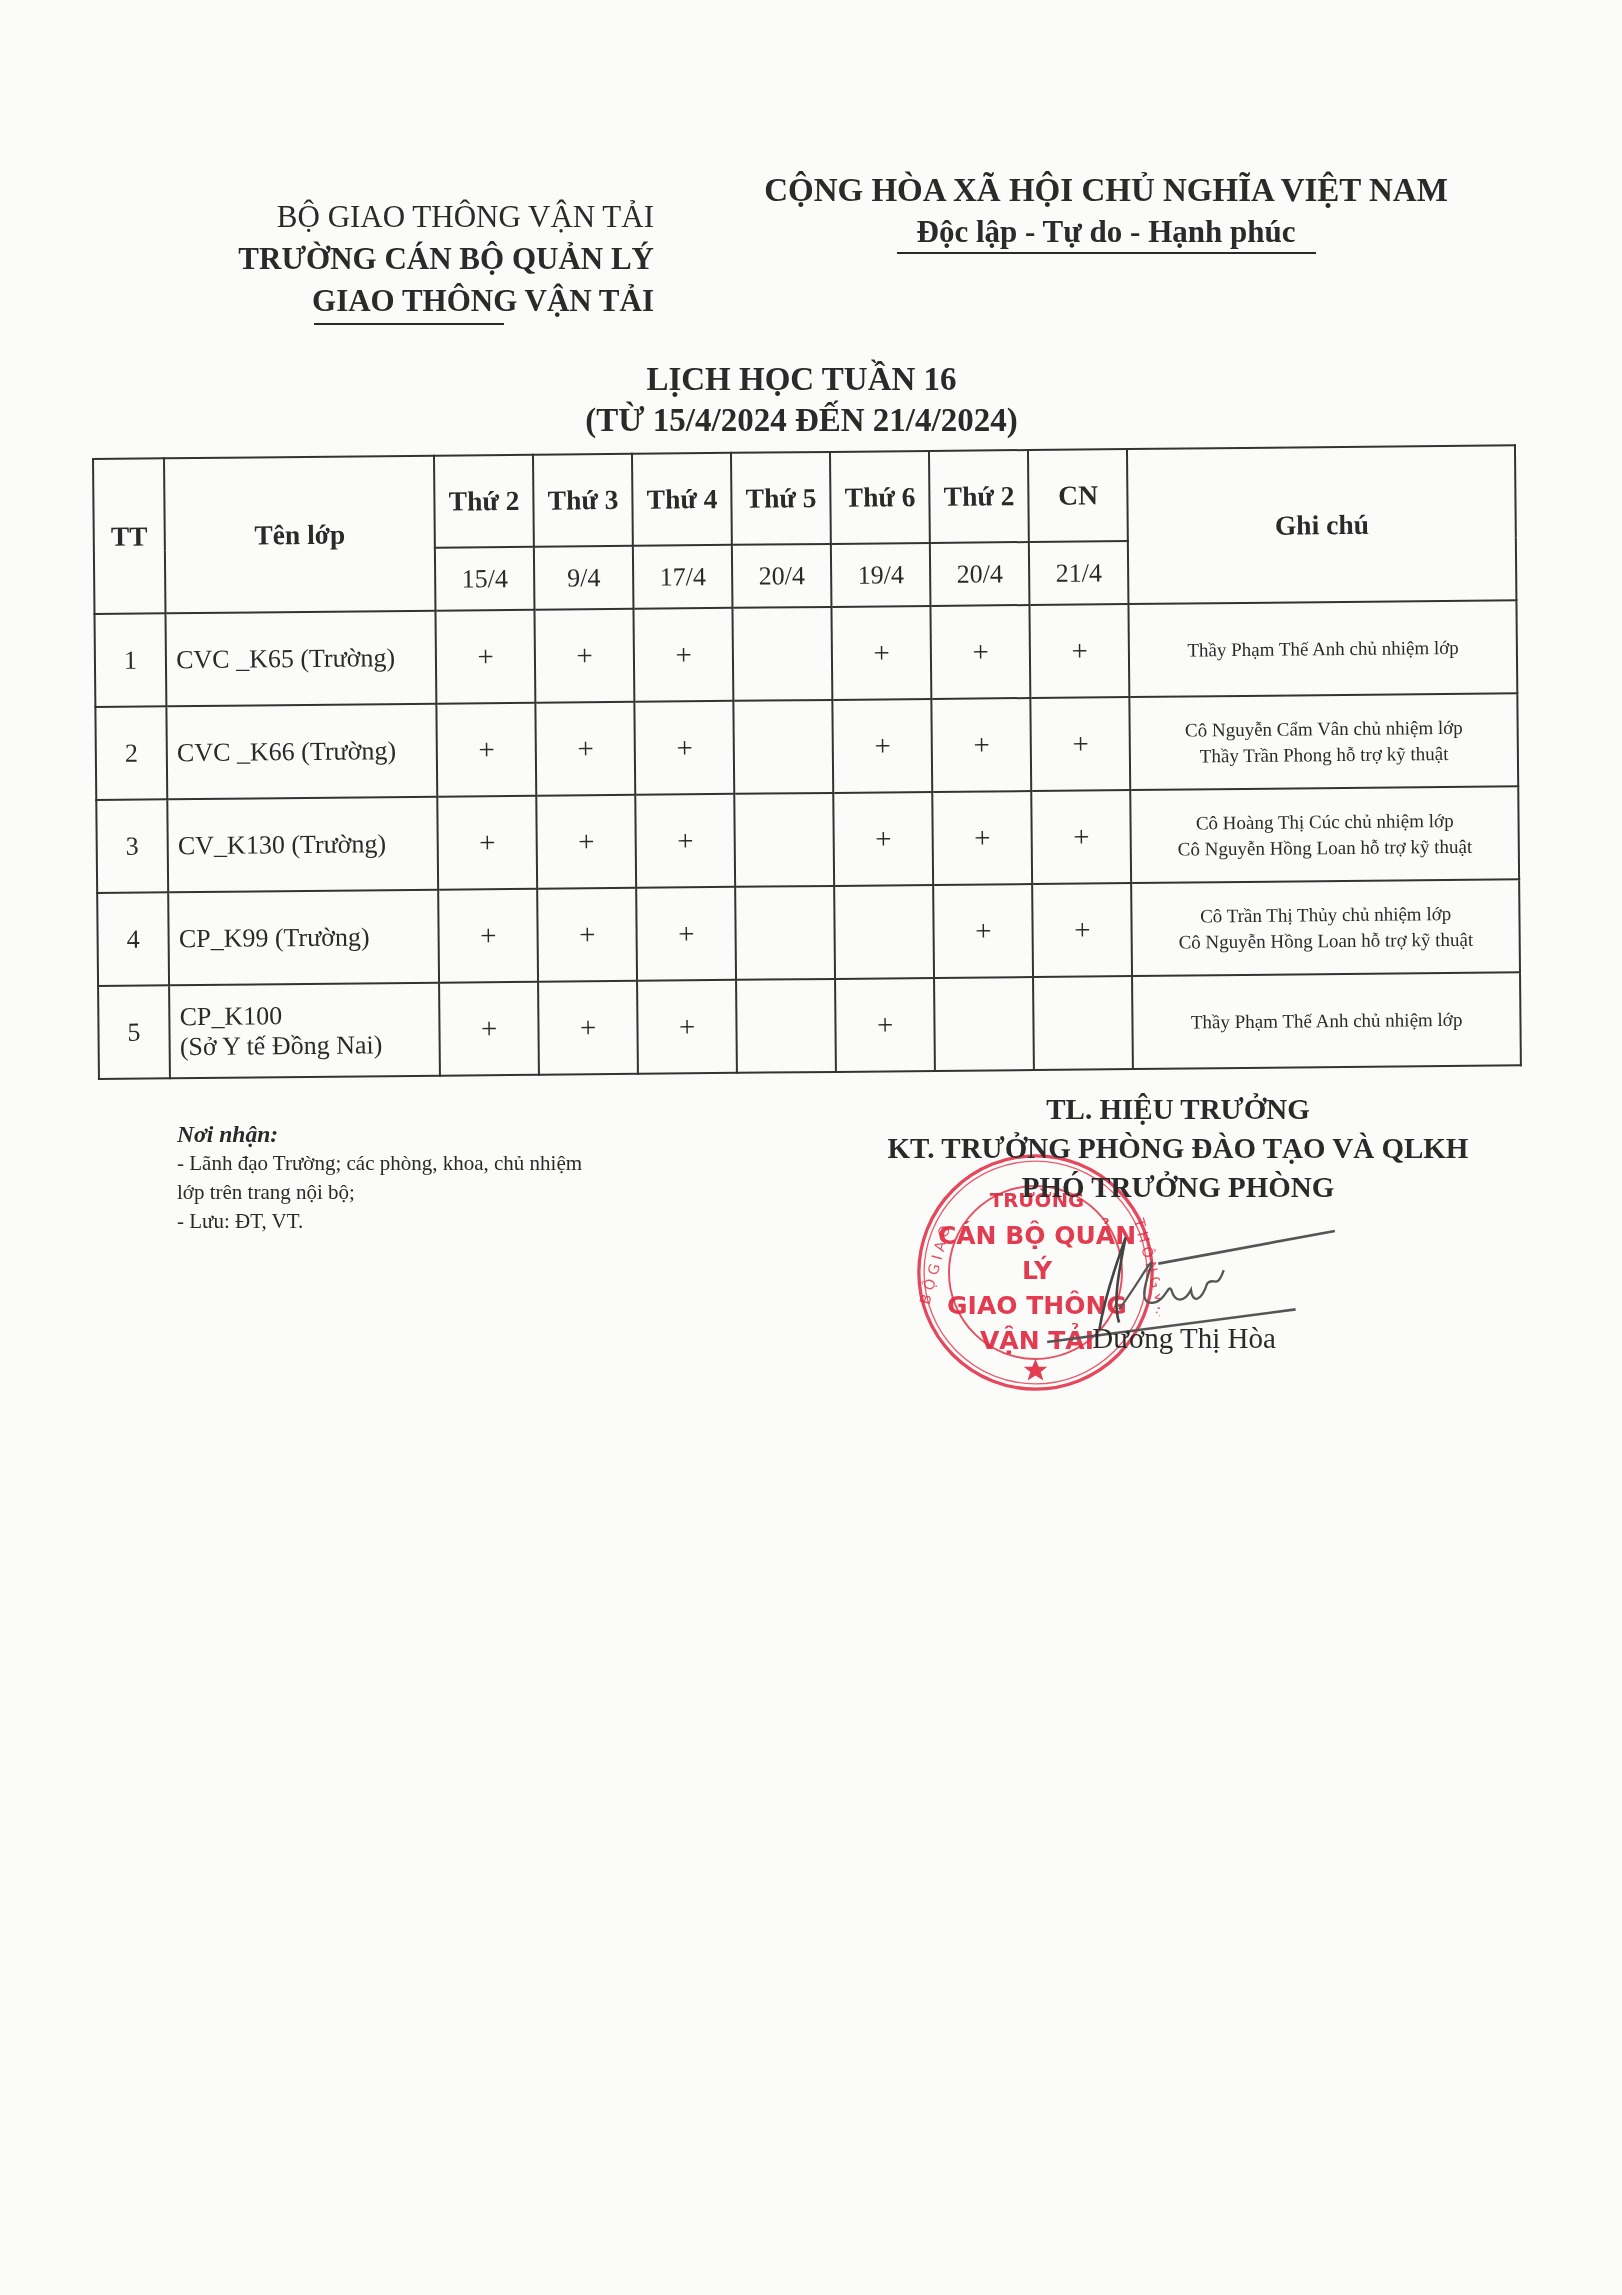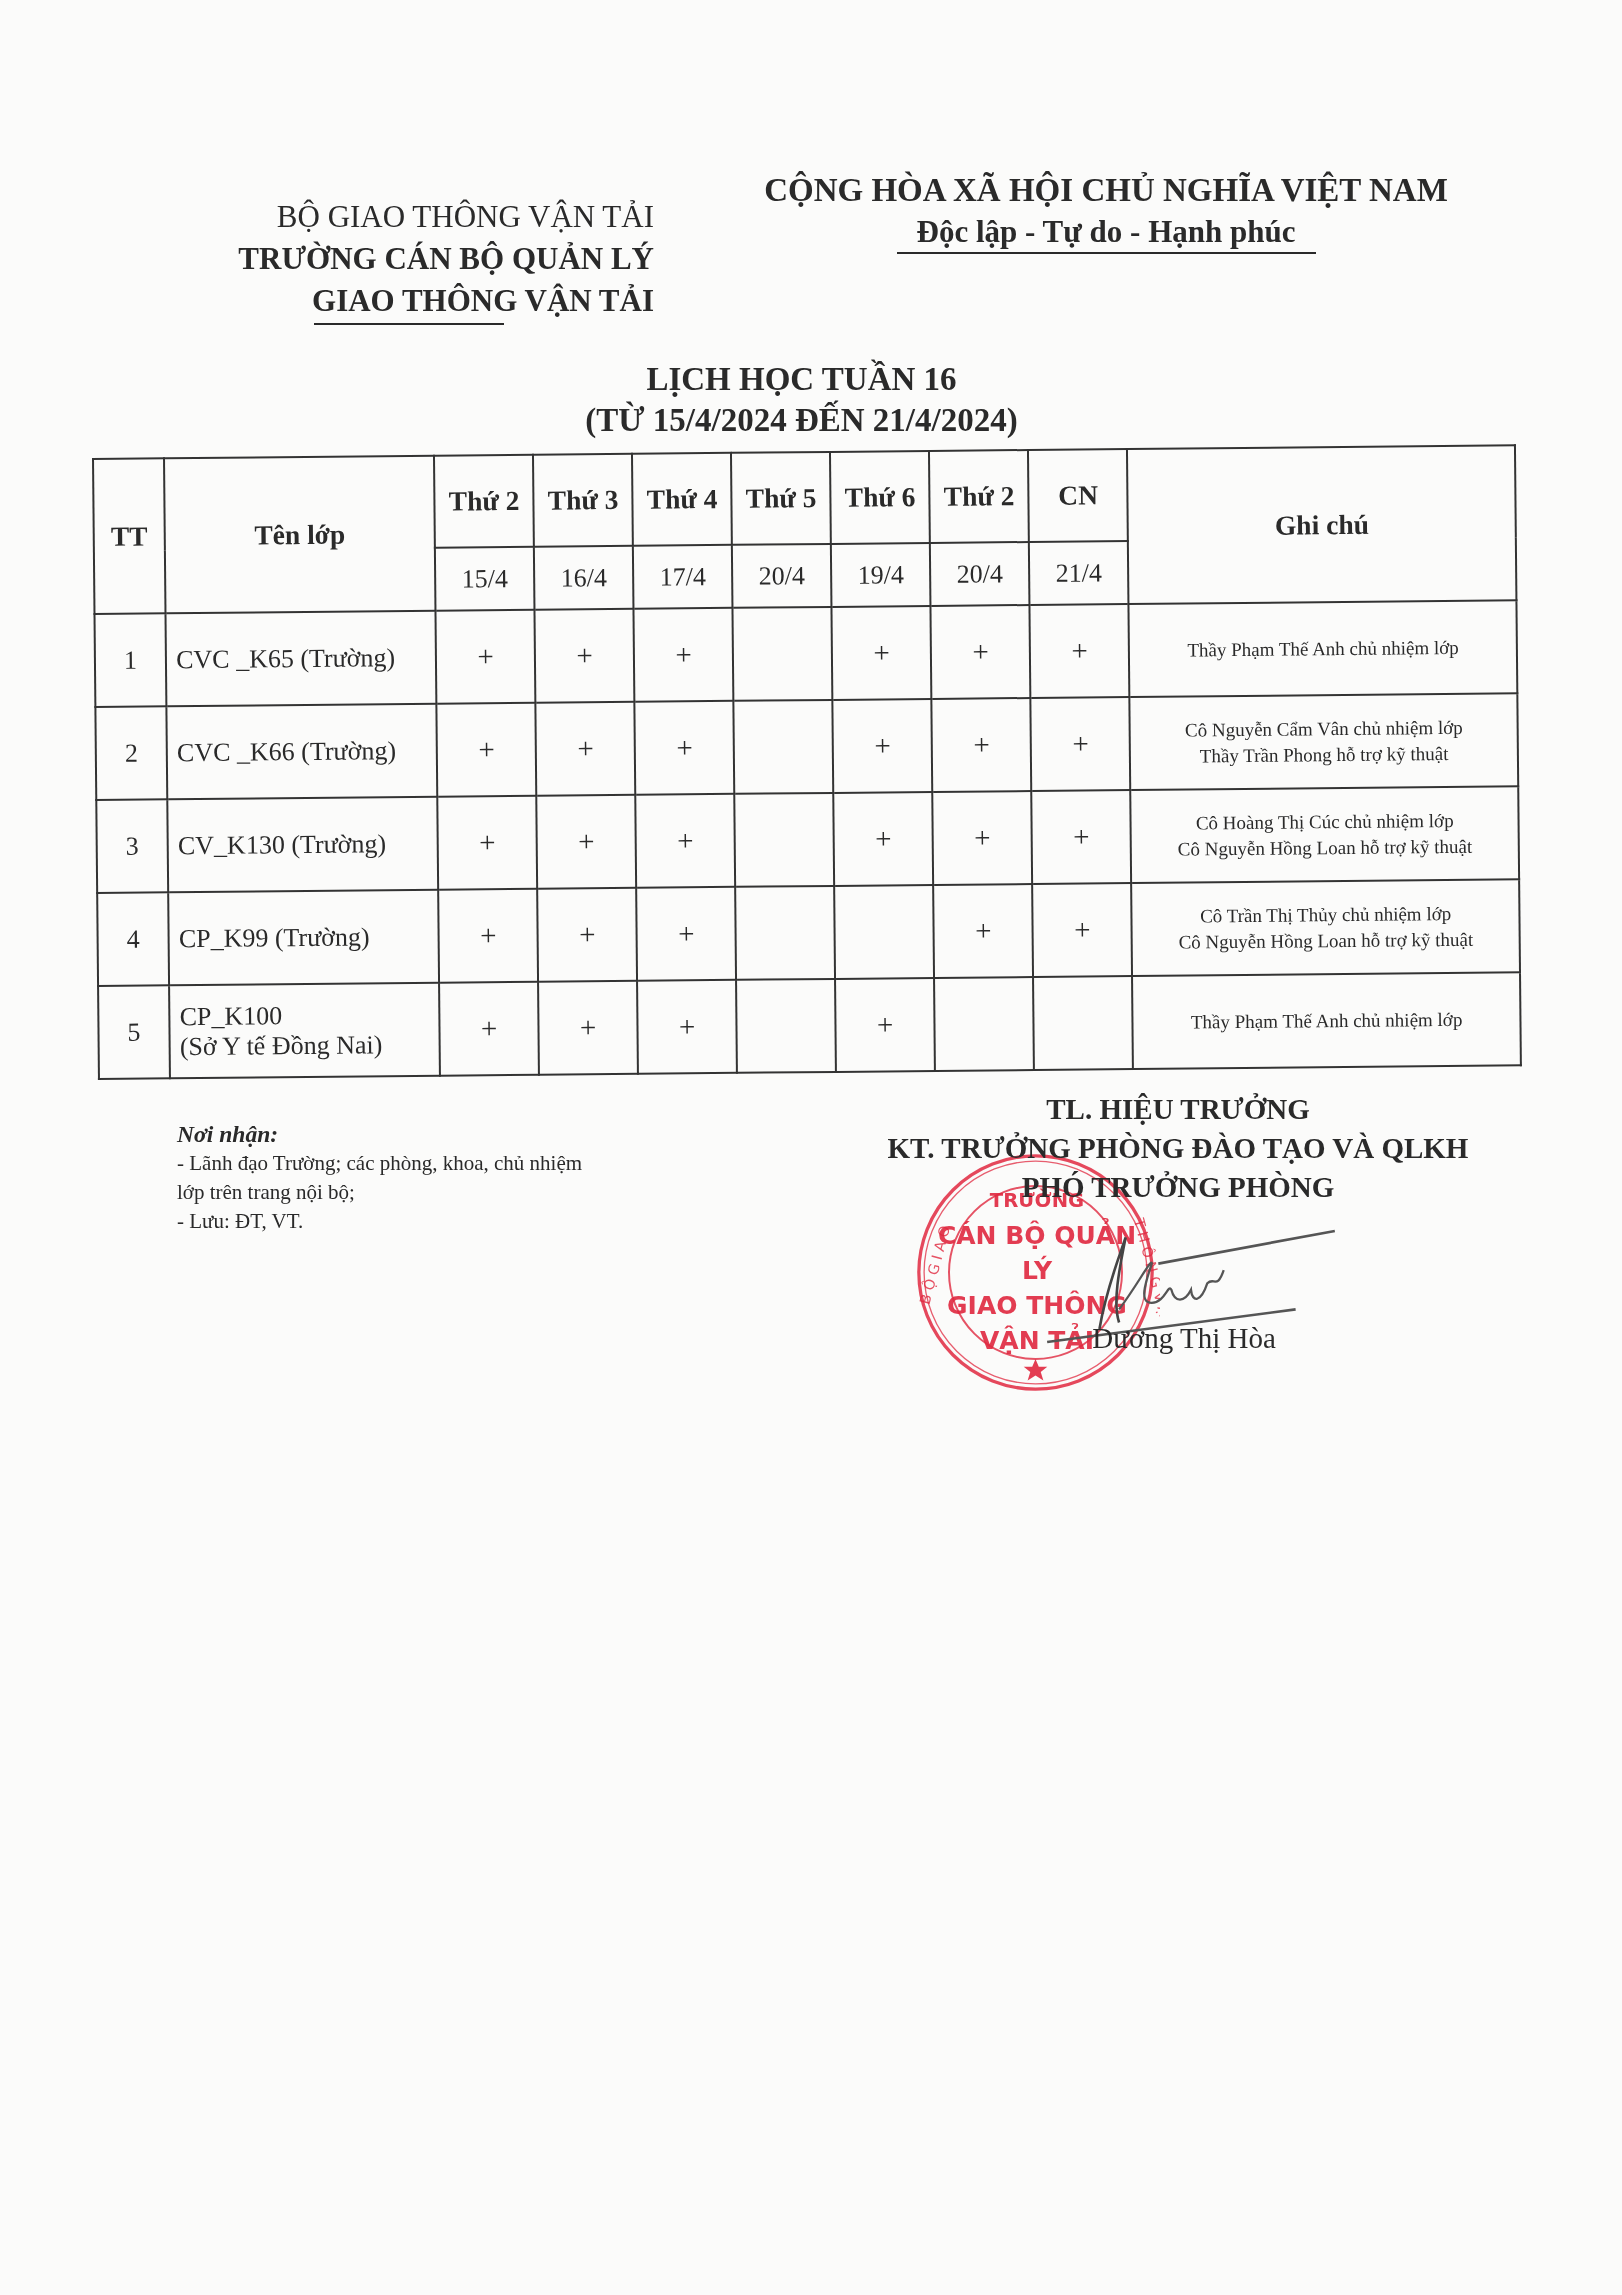--- a/index.html
+++ b/index.html
@@ -140,21 +140,21 @@
     <th class="c-day">Thứ 3</th>
     <th class="c-day">Thứ 4</th>
     <th class="c-day">Thứ 5</th>
     <th class="c-day">Thứ 6</th>
     <th class="c-day">Thứ 2</th>
     <th class="c-day">CN</th>
     <th class="c-note" rowspan="2" style="font-size:27.5px">Ghi chú</th>
   </tr>
   <tr class="head2">
     <th class="date">15/4</th>
-    <th class="date">16/4</th>
+    <th class="date">9/4</th>
     <th class="date">17/4</th>
     <th class="date">20/4</th>
     <th class="date">19/4</th>
     <th class="date">20/4</th>
     <th class="date">21/4</th>
   </tr>
 
   <tr class="row">
     <td>1</td>
     <td class="c-name">CVC _K65 (Trường)</td>

